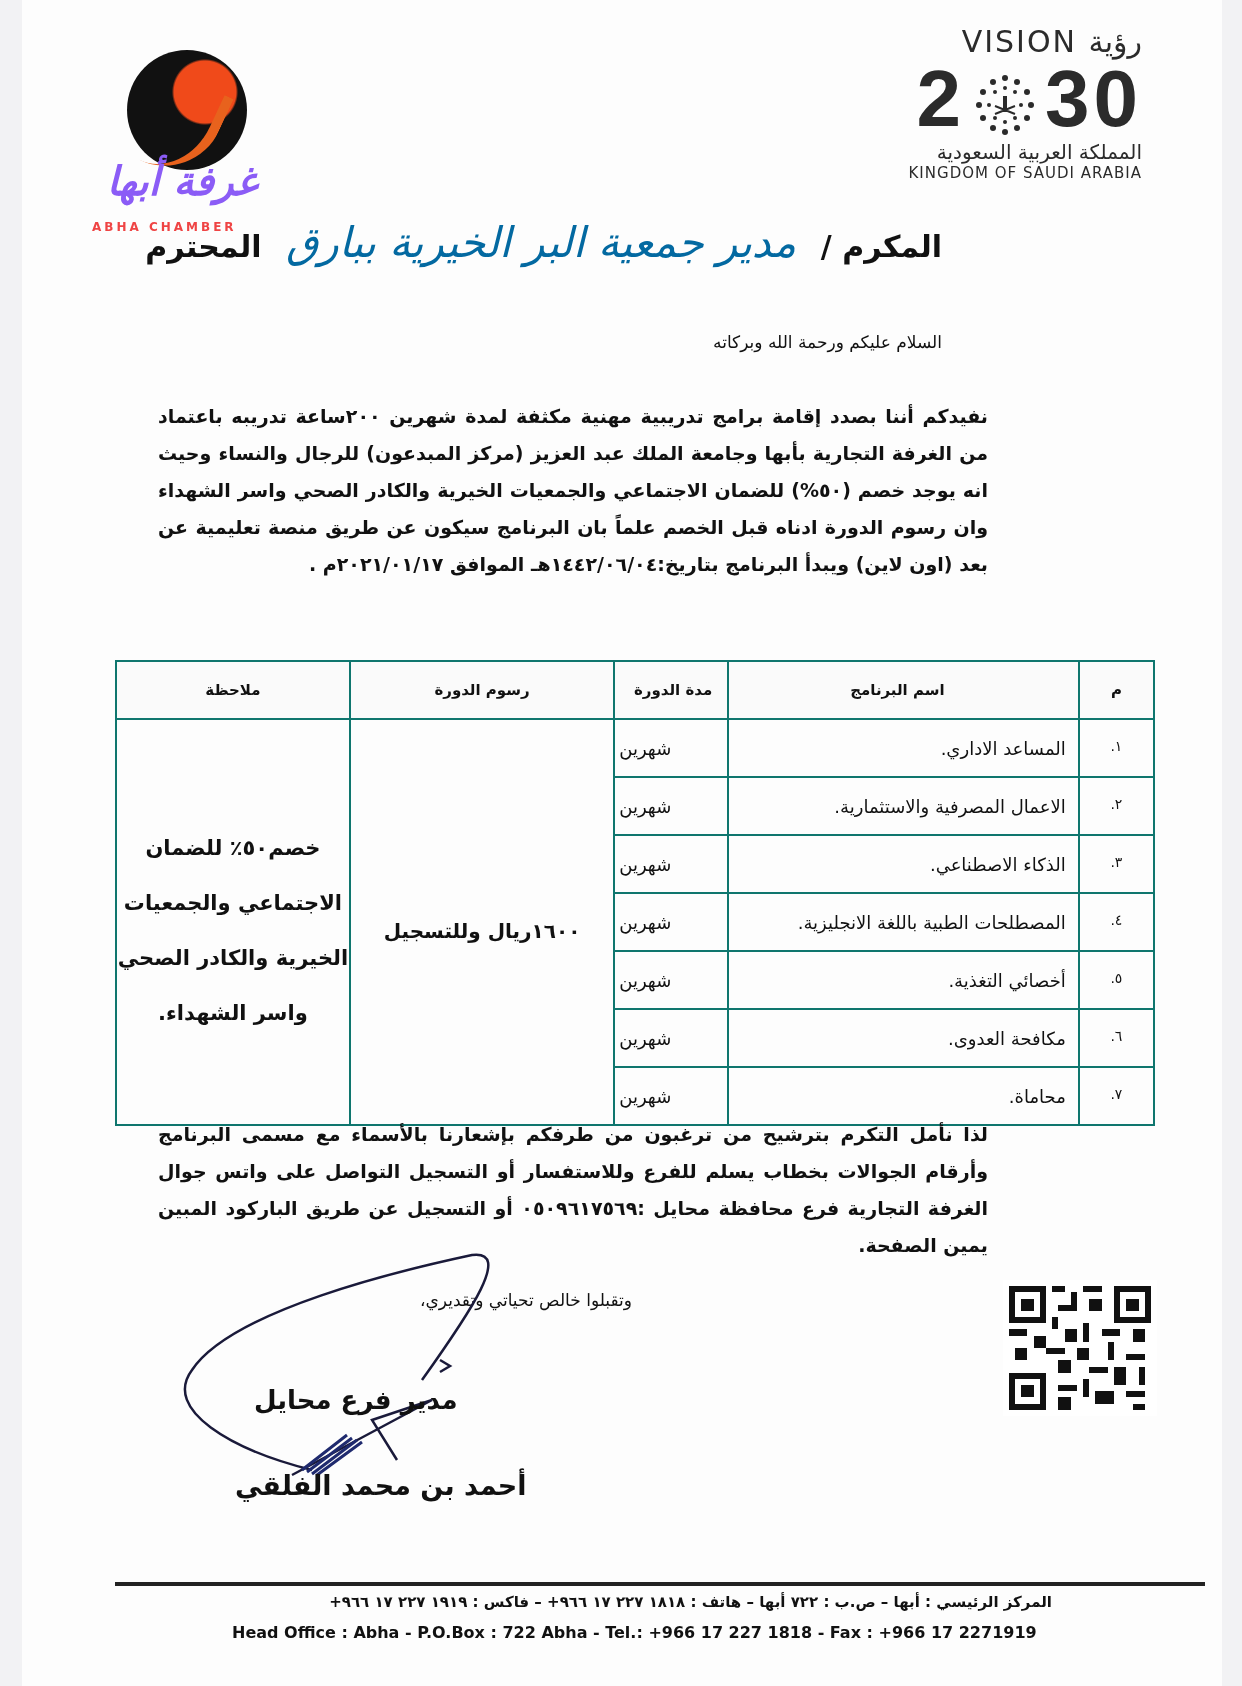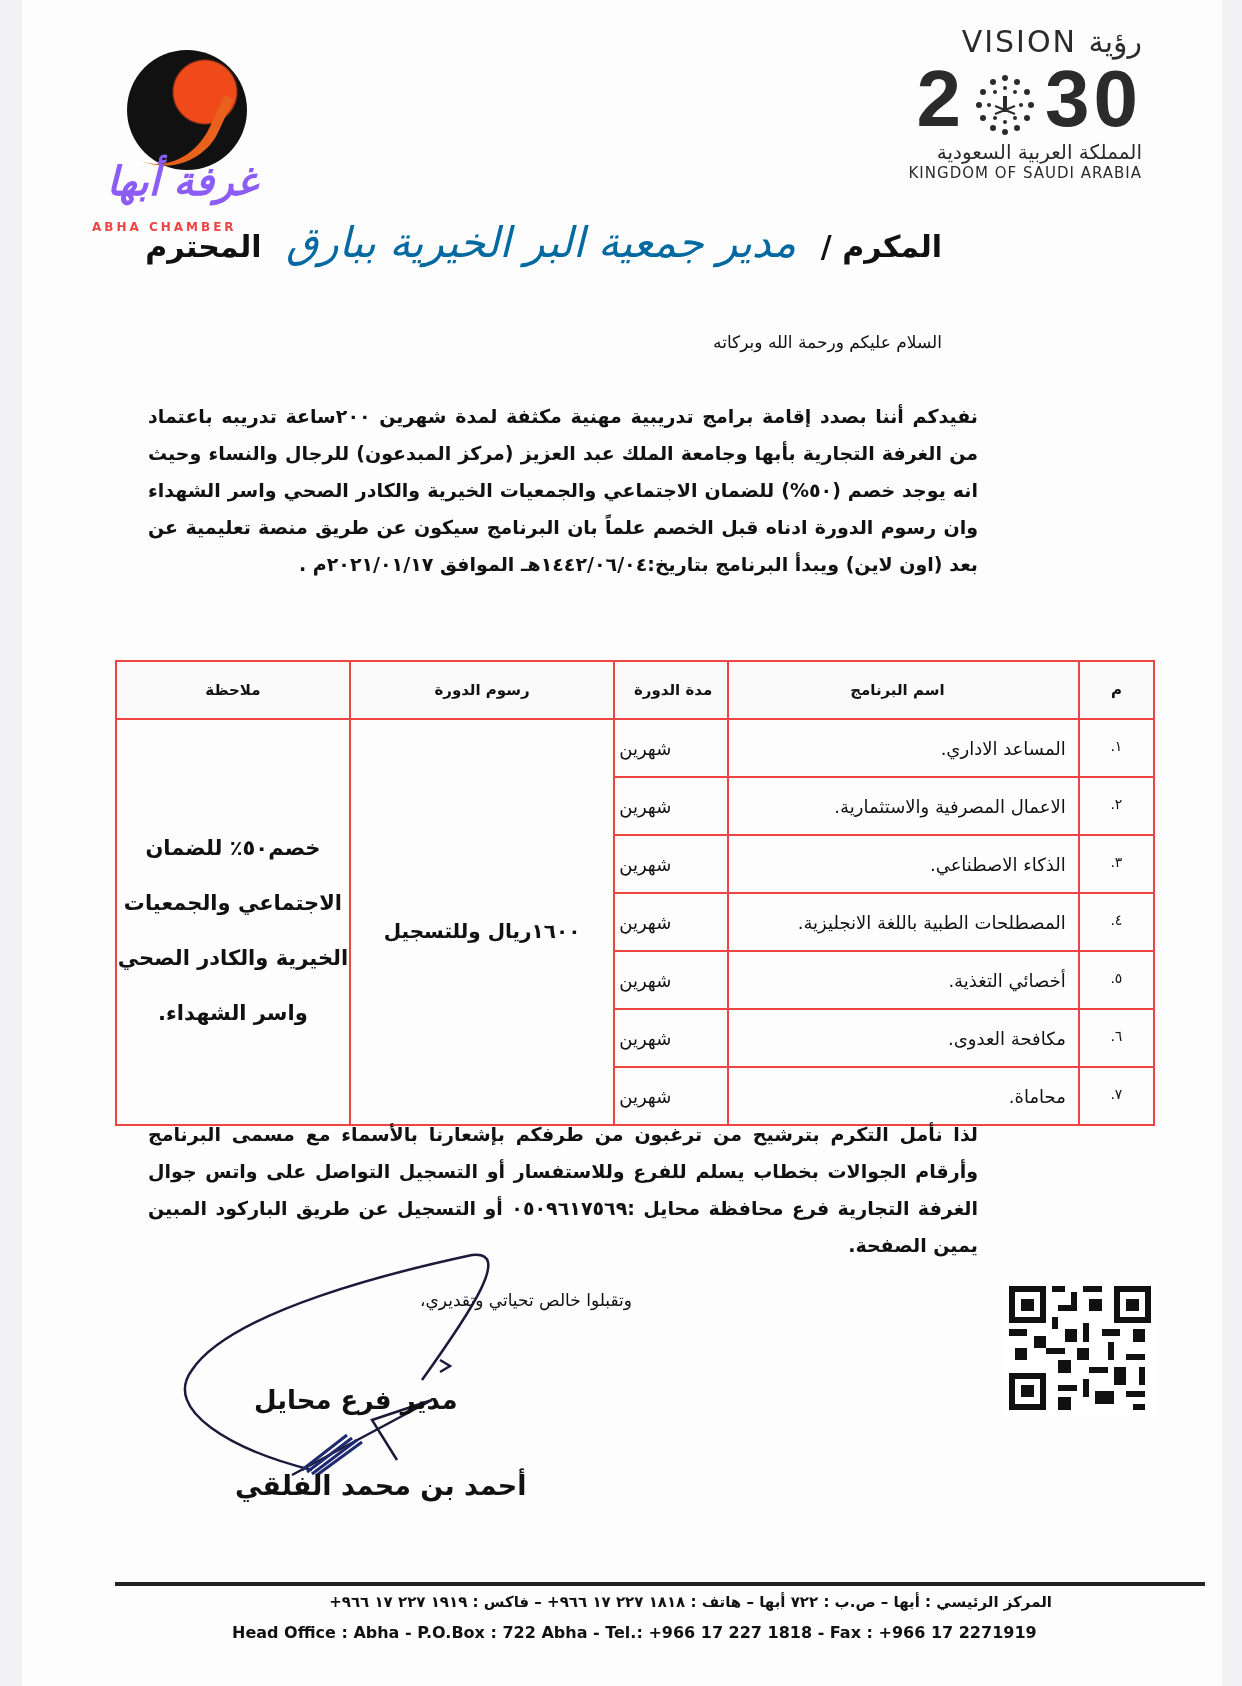--- a/index.html
+++ b/index.html
@@ -37,32 +37,32 @@
   .vision-logo .year .emblem { display: inline-block; width: 80px; height: 70px; vertical-align: middle; }
   .vision-logo .ks-ar { font-size: 20px; direction: rtl; line-height: 24px; }
   .vision-logo .ks-en { font-size: 15px; letter-spacing: 1px; direction: ltr; }
 
   
   .recipient { right: 280px; top: 218px; direction: rtl; font-size: 30px; font-weight: bold; white-space: nowrap; }
   .recipient .hand { font-family: "DejaVu Serif", serif; font-style: italic; font-weight: normal; color: #0369a1; font-size: 42px; margin: 0 14px; }
   .salam { right: 280px; top: 332px; direction: rtl; font-size: 17px; font-family: "DejaVu Serif", serif; }
 
   .body-text {
-    right: 244px; width: 830px; direction: rtl; text-align: justify; text-align-last: right;
+    right: 234px; width: 830px; direction: rtl; text-align: justify; text-align-last: right;
     font-family: "DejaVu Sans", sans-serif; font-weight: bold; font-size: 19px; line-height: 37px;
   }
   .para1 { top: 398px; }
   .para2 { top: 1116px; }
 
   
   .program-table {
     position: absolute; left: 93px; top: 660px; width: 1040px; border-collapse: collapse; direction: rtl;
     font-size: 18px;
   }
-  .program-table th, .program-table td { border: 2px solid #ef4444; }
+  .program-table th, .program-table td { border: 2px solid #0f766e; }
   .program-table th { height: 58px; font-size: 15px; font-weight: bold; vertical-align: middle; background: #fafafa; }
   .program-table td { height: 58px; vertical-align: top; padding-top: 18px; }
   .col-num { width: 74px; text-align: center; font-size: 14px; }
   .col-name { width: 345px; text-align: right; padding-right: 12px; }
   .col-dur { width: 112px; text-align: left; padding-left: 4px; }
   .col-fee { width: 260px; text-align: center; vertical-align: middle !important; font-weight: bold; font-size: 20px; }
   .col-note { width: 230px; text-align: center; vertical-align: middle !important; font-weight: bold; font-size: 21px; line-height: 55px; }
 
   
   .closing { right: 590px; top: 1290px; direction: rtl; font-size: 17px; font-family: "DejaVu Serif", serif; }

